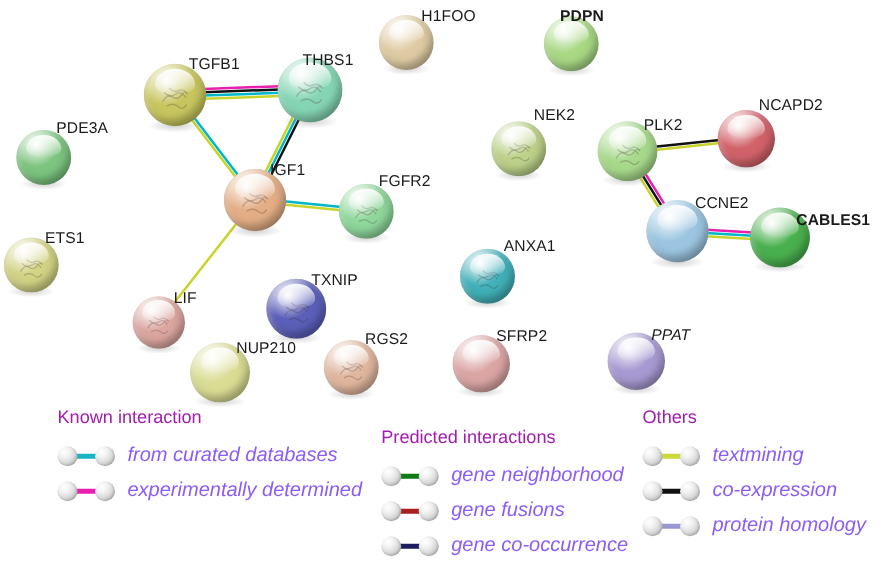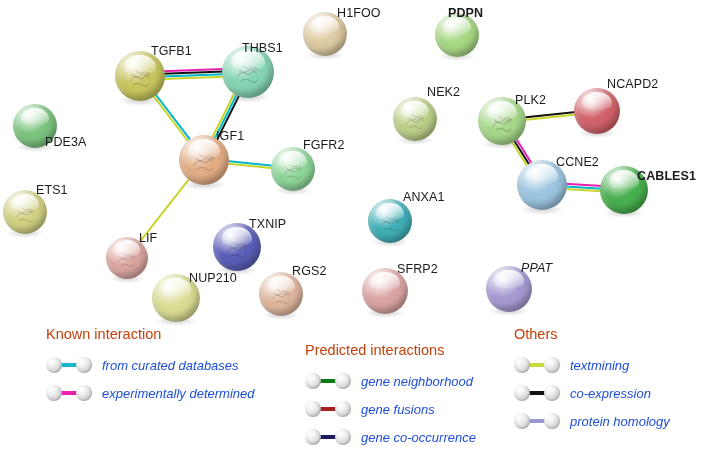--- a/index.html
+++ b/index.html
@@ -78,21 +78,21 @@
   #legend {
     position: absolute;
     left: 0;
     top: 326px;
     width: 708px;
     height: 126px;
   }
   .lg-col { position: absolute; top: 0; }
   .lg-title {
     font-size: 14.5px;
-    color: #c2410c;
+    color: #a21caf;
     margin-bottom: 9px;
     white-space: nowrap;
   }
   .lg-row {
     display: flex;
     align-items: center;
     height: 28px;
   }
   .lg-swatch {
     position: relative;
@@ -113,23 +113,23 @@
   .lg-ball.l { left: 0; }
   .lg-ball.r { right: 0; }
   .lg-line {
     position: absolute;
     left: 12px;
     right: 12px;
     top: 7px;
     height: 4px;
   }
   .lg-text {
-    font-size: 13px;
+    font-size: 16px;
     font-style: italic;
-    color: #1d4ed8;
+    color: #8b5cf6;
     margin-left: 10px;
     white-space: nowrap;
   }
 </style>
 </head>
 <body>
 
 <div id="stage">
 
   <div id="network">
@@ -333,21 +333,21 @@
           <div class="sphere" style="background: radial-gradient(circle at 36% 26%, rgb(255, 255, 255) 0%, rgb(219, 165, 164) 42%, rgb(219, 165, 164) 58%, rgba(0, 0, 0, 0.3) 100%), rgb(219, 165, 164); box-shadow: rgba(0, 0, 0, 0.22) -3px -4px 8px inset, rgba(255, 255, 255, 0.35) 3px 3px 6px inset;"></div>
           <div class="gloss"></div>
         </div>
         <div class="node" title="PPAT" style="left: 509px; top: 289px; width: 46px; height: 46px;">
           <div class="shadow"></div>
           <div class="sphere" style="background: radial-gradient(circle at 36% 26%, rgb(255, 255, 255) 0%, rgb(167, 154, 210) 42%, rgb(167, 154, 210) 58%, rgba(0, 0, 0, 0.3) 100%), rgb(167, 154, 210); box-shadow: rgba(0, 0, 0, 0.22) -3px -4px 8px inset, rgba(255, 255, 255, 0.35) 3px 3px 6px inset;"></div>
           <div class="gloss"></div>
         </div>
       </div>
     <div id="labels-layer">
-        <div class="nlabel" style="left: 45px; top: 95px; margin-top: 40px;">PDE3A</div>
+        <div class="nlabel" style="left: 45px; top: 95px;">PDE3A</div>
         <div class="nlabel" style="left: 36px; top: 183px;">ETS1</div>
         <div class="nlabel" style="left: 151px; top: 44px;">TGFB1</div>
         <div class="nlabel" style="left: 242px; top: 41px;">THBS1</div>
         <div class="nlabel" style="left: 216px; top: 129px;">IGF1</div>
         <div class="nlabel" style="left: 303px; top: 138px;">FGFR2</div>
         <div class="nlabel" style="left: 139px; top: 231px;">LIF</div>
         <div class="nlabel" style="left: 249px; top: 217px;">TXNIP</div>
         <div class="nlabel" style="left: 189px; top: 271px;">NUP210</div>
         <div class="nlabel" style="left: 292px; top: 264px;">RGS2</div>
         <div class="nlabel" style="left: 337px; top: 6px; text-align: right;">H1FOO</div>

